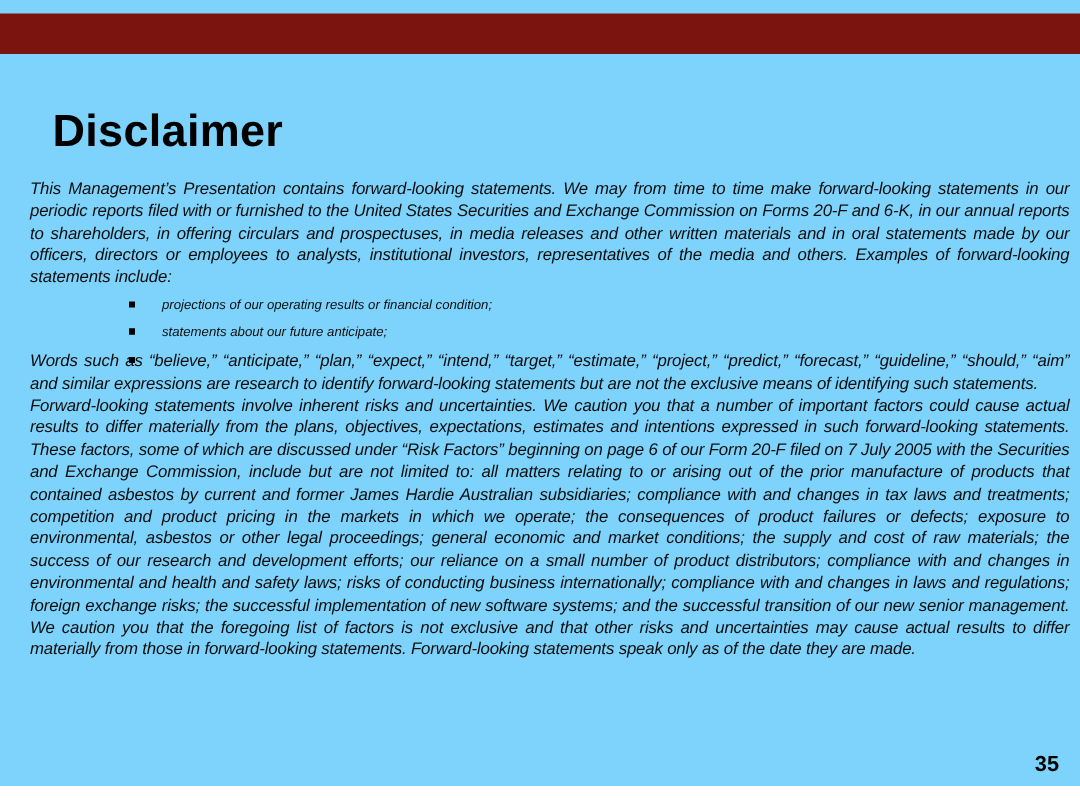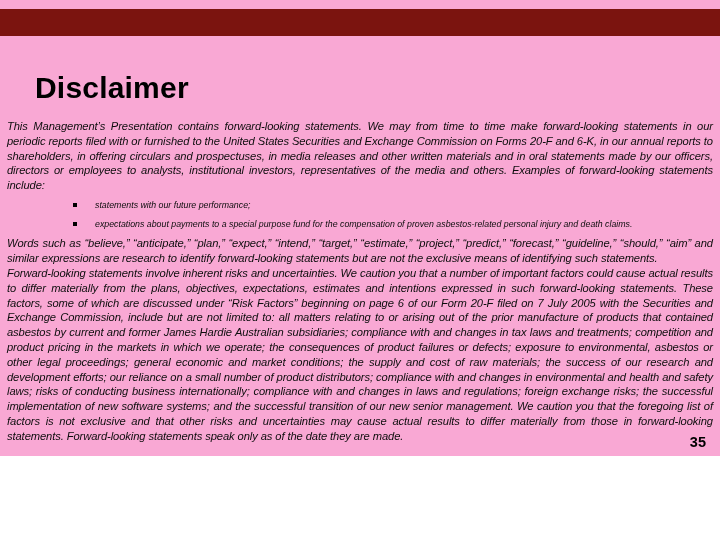--- a/index.html
+++ b/index.html
@@ -7,22 +7,22 @@
     padding: 0;
     width: 720px;
     height: 540px;
     background: #ffffff;
     overflow: hidden;
     font-family: "Liberation Sans", "DejaVu Sans", sans-serif;
   }
   .slide {
     position: relative;
     width: 720px;
-    height: 456px;
-    background: #f9a8d4;
+    height: 524px;
+    background: #7dd3fc;
   }
   .accent-bar {
     position: absolute;
     top: 9px;
     left: 0;
     width: 720px;
     height: 27px;
   }
   .slide-title {
     position: absolute;
@@ -32,21 +32,21 @@
     font-size: 30px;
     font-weight: bold;
     font-style: normal;
     color: #000000;
     letter-spacing: 0.2px;
     line-height: 34px;
   }
   .content {
     position: absolute;
     top: 119px;
-    left: 7px;
+    left: 20px;
     right: 7px;
     color: #0d0d0d;
     font-style: italic;
   }
   .para {
     margin: 0;
     font-size: 11.2px;
     line-height: 14.8px;
     text-align: justify;
     letter-spacing: -0.1px;
@@ -94,31 +94,31 @@
 
   <h1 class="slide-title">Disclaimer</h1>
 
   <div class="content" style="color: rgb(13, 13, 13);">
 
     <p class="para">This Management’s Presentation contains forward-looking statements. We may from time to time make forward-looking statements in our periodic reports filed with or furnished to the United States Securities and Exchange Commission on Forms 20-F and 6-K, in our annual reports to shareholders, in offering circulars and prospectuses, in media releases and other written materials and in oral statements made by our officers, directors or employees to analysts, institutional investors, representatives of the media and others. Examples of forward-looking statements include:</p>
 
     <ul class="bullet-list">
       <li class="bullet-item">
         <span class="bullet-square"></span>
+        <span>projections of our operating results or financial condition;</span>
       </li>
       <li class="bullet-item">
         <span class="bullet-square"></span>
       </li>
       <li class="bullet-item">
         <span class="bullet-square"></span>
-        <span>statements with our future performance;</span>
+        <span>statements about our future anticipate;</span>
       </li>
       <li class="bullet-item">
         <span class="bullet-square"></span>
-        <span>expectations about payments to a special purpose fund for the compensation of proven asbestos-related personal injury and death claims.</span>
       </li>
     </ul>
 
     <p class="para">Words such as “believe,” “anticipate,” “plan,” “expect,” “intend,” “target,” “estimate,” “project,” “predict,” “forecast,” “guideline,” “should,” “aim” and similar expressions are research to identify forward-looking statements but are not the exclusive means of identifying such statements.</p>
 
     <p class="para">Forward-looking statements involve inherent risks and uncertainties. We caution you that a number of important factors could cause actual results to differ materially from the plans, objectives, expectations, estimates and intentions expressed in such forward-looking statements. These factors, some of which are discussed under “Risk Factors” beginning on page 6 of our Form 20-F filed on 7 July 2005 with the Securities and Exchange Commission, include but are not limited to: all matters relating to or arising out of the prior manufacture of products that contained asbestos by current and former James Hardie Australian subsidiaries; compliance with and changes in tax laws and treatments; competition and product pricing in the markets in which we operate; the consequences of product failures or defects; exposure to environmental, asbestos or other legal proceedings; general economic and market conditions; the supply and cost of raw materials; the success of our research and development efforts; our reliance on a small number of product distributors; compliance with and changes in environmental and health and safety laws; risks of conducting business internationally; compliance with and changes in laws and regulations; foreign exchange risks; the successful implementation of new software systems; and the successful transition of our new senior management. We caution you that the foregoing list of factors is not exclusive and that other risks and uncertainties may cause actual results to differ materially from those in forward-looking statements. Forward-looking statements speak only as of the date they are made.</p>
 
   </div>
 
   <div class="page-number">35</div>

